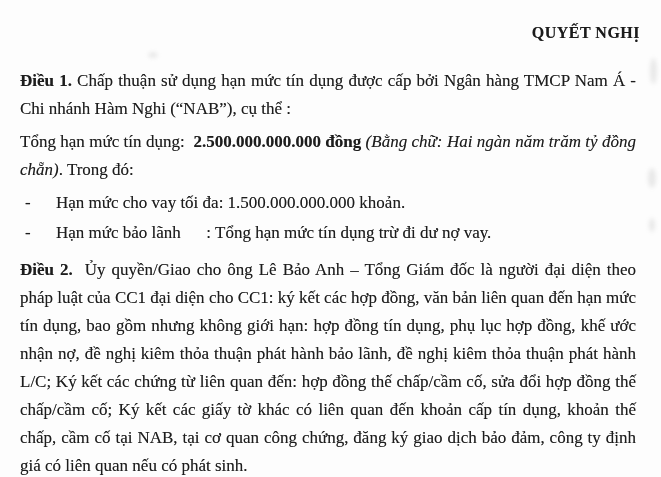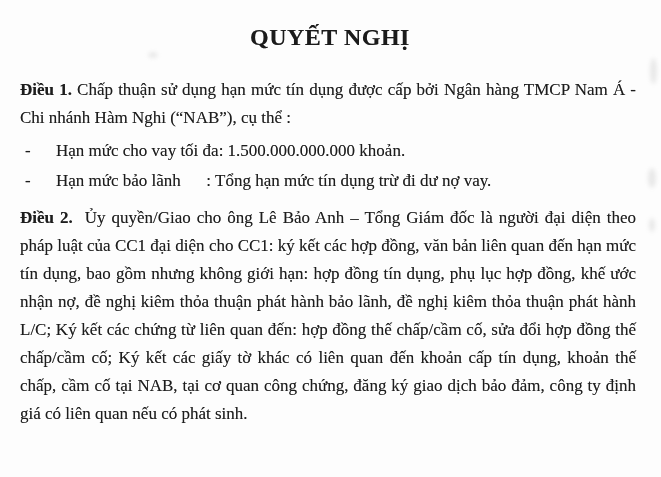--- a/index.html
+++ b/index.html
@@ -9,22 +9,22 @@
     width: 661px;
     height: 477px;
     background: #fdfdfd;
     overflow: hidden;
     font-family: "Liberation Serif", "DejaVu Serif", serif;
     color: #1d1d1d;
     padding: 14px 21px 0 20px;
     text-shadow: 0 0 0.5px rgba(20,20,20,0.45);
   }
   .doc-title {
-    text-align: center;
-    font-size: 24px;
+    text-align: right;
+    font-size: 16px;
     font-weight: bold;
     letter-spacing: 0.5px;
     margin: 10px 0 25px 0;
     color: #1b1b1b;
   }
   .para {
     font-size: 17px;
     line-height: 28px;
     text-align: justify;
     margin: 0 4px 5px 0;
@@ -62,20 +62,21 @@
 </style>
 </head>
 <body>
 
 <div class="page">
 
   <h1 class="doc-title">QUYẾT NGHỊ</h1>
 
   <p class="para"><span class="label">Điều 1.</span><span> Chấp thuận sử dụng hạn mức tín dụng được cấp bởi Ngân hàng TMCP Nam Á - Chi nhánh Hàm Nghi (“NAB”), cụ thể :</span></p>
 
+  <p class="para"><span>Tổng hạn mức tín dụng:&nbsp; </span><span class="amount">2.500.000.000.000 đồng</span><span class="in-words"> (Bằng chữ: Hai ngàn năm trăm tỷ đồng chẵn)</span><span>. Trong đó:</span></p>
 
   <div class="bullet-list">
     <div class="bullet">
       <span class="dash">-</span>
       <span class="btext">Hạn mức cho vay tối đa: 1.500.000.000.000 khoản.</span>
     </div>
     <div class="bullet">
       <span class="dash">-</span>
       <span class="btext">Hạn mức bảo lãnh&nbsp;&nbsp;&nbsp;&nbsp;&nbsp;&nbsp;: Tổng hạn mức tín dụng trừ đi dư nợ vay.</span>
     </div>

